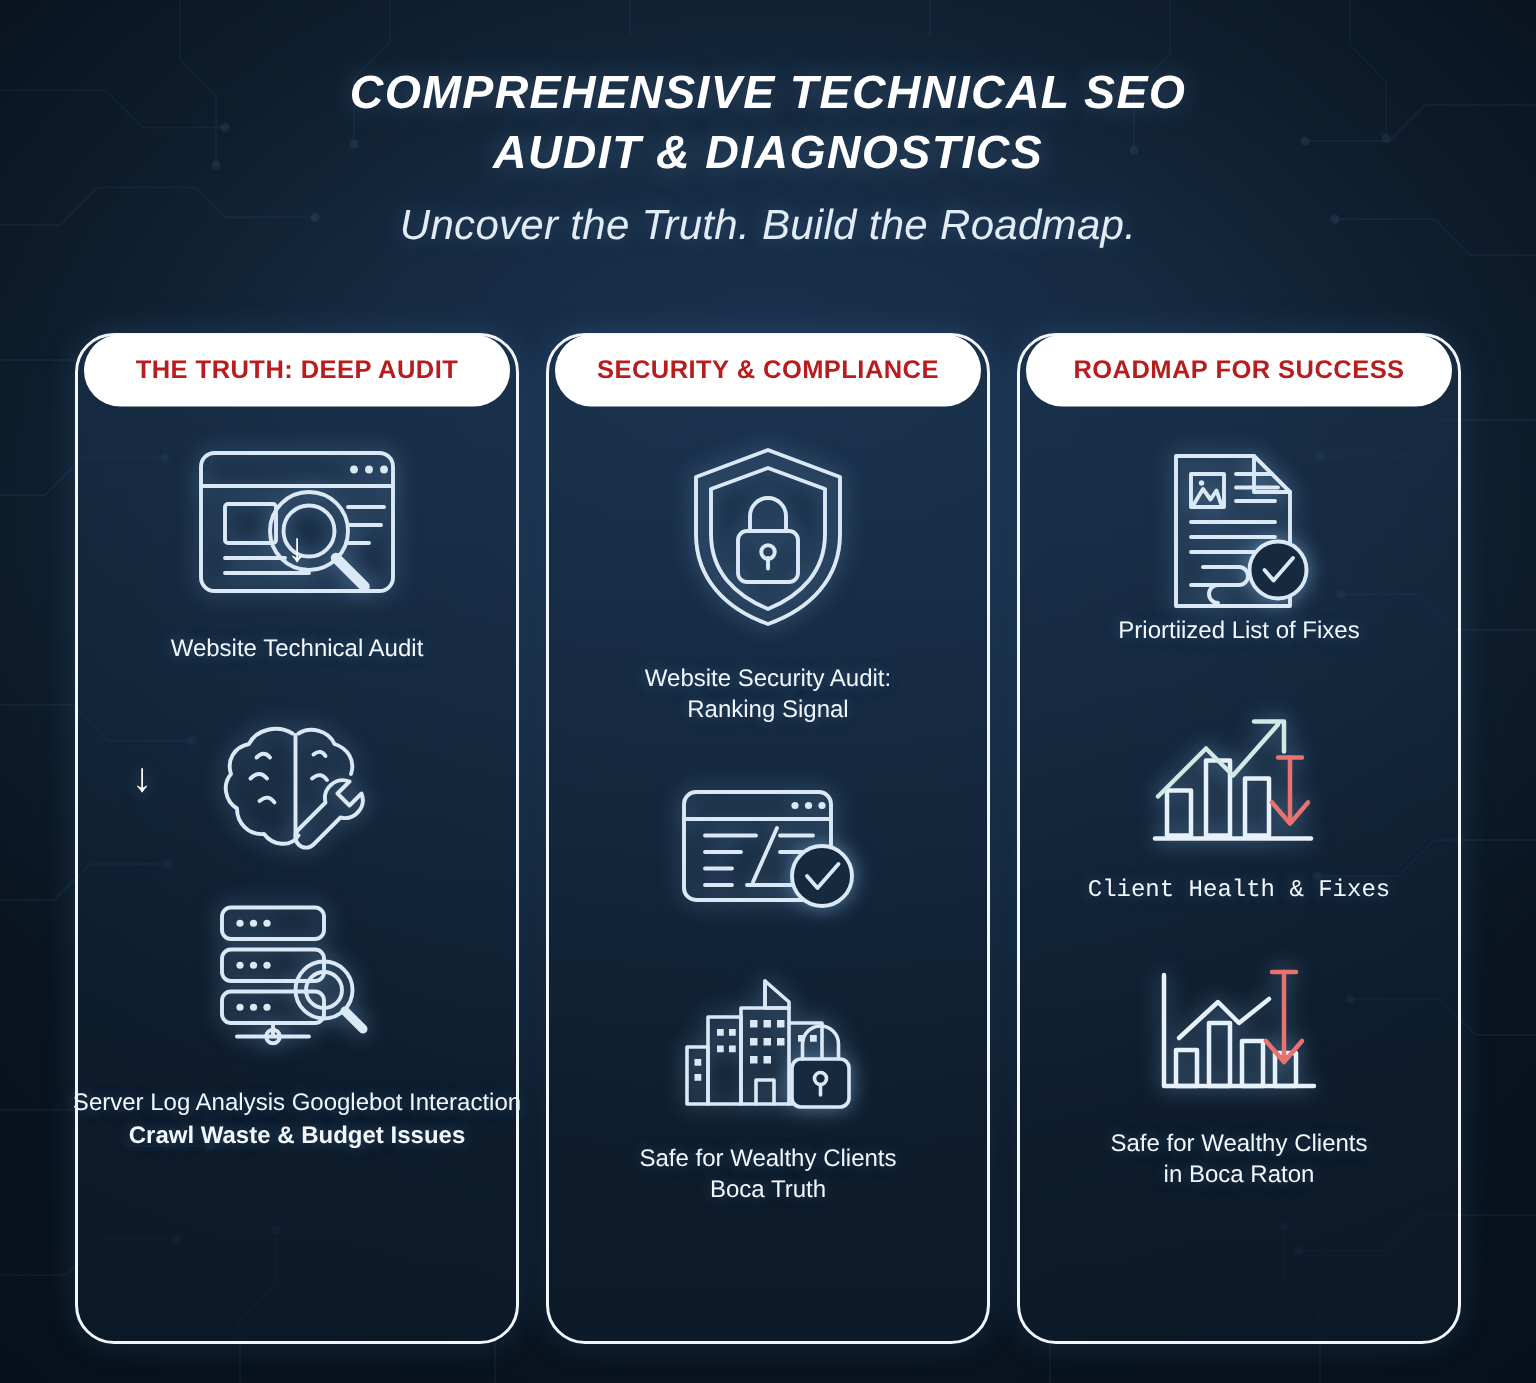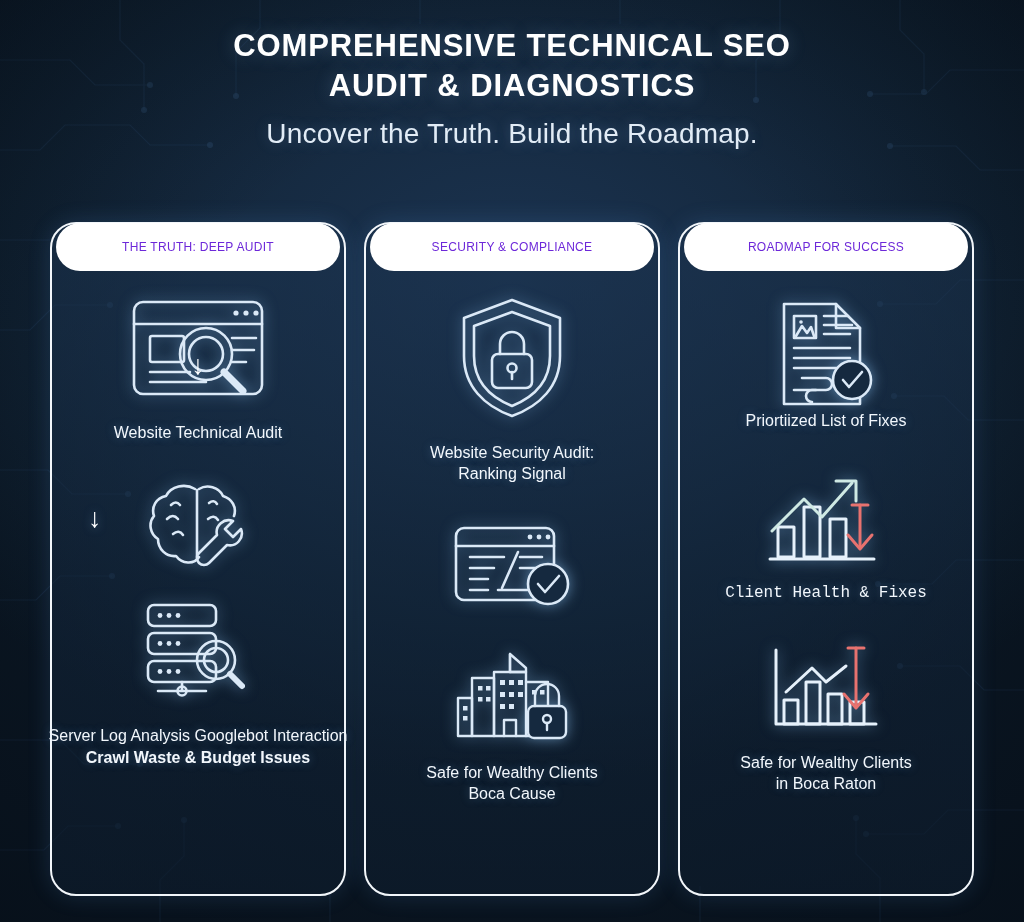--- a/index.html
+++ b/index.html
@@ -33,22 +33,23 @@
     position: absolute;
     inset: 0;
     background: radial-gradient(ellipse 85% 80% at 50% 45%, rgba(0,0,0,0) 40%, rgba(3,9,16,0.55) 100%);
     pointer-events: none;
   }
 
   
   .header {
     position: absolute;
     top: 0; left: 0; right: 0;
-    padding-top: 26px;
+    padding-top: 42px;
     text-align: center;
+    font-style: italic;
   }
   .title-line {
     color: #ffffff;
     font-size: 31px;
     font-weight: bold;
     letter-spacing: 0.9px;
     line-height: 40px;
     text-shadow: 0 0 18px rgba(150,200,255,0.28);
   }
   .subtitle {
@@ -89,23 +90,23 @@
     left: 4px;
     right: 4px;
     height: 48px;
     background: #ffffff;
     border-radius: 24px;
     display: flex;
     align-items: center;
     justify-content: center;
   }
   .card-header span {
-    color: #6d28d9;
-    font-size: 12px;
-    font-weight: normal;
+    color: #b91c1c;
+    font-size: 17px;
+    font-weight: bold;
     letter-spacing: 0.3px;
     white-space: nowrap;
   }
 
   .card-body {
     width: 100%;
     flex: 1;
     display: flex;
     flex-direction: column;
     align-items: center;
@@ -398,21 +399,21 @@
             </g>
             <path d="M54 92 V76 h12 v16"></path>
             <rect x="78" y="62" width="38" height="32" rx="6" fill="#15293f"></rect>
             <path d="M85 62 V52 a12 12 0 0 1 24 0 V62"></path>
             <circle cx="97" cy="75" r="4"></circle>
             <path d="M97 79 V86"></path>
           </svg>
         </div>
         <div class="block-text">
           <div class="bold">Safe for Wealthy Clients</div>
-          <div class="bold">Boca Cause</div>
+          <div class="bold">Boca Truth</div>
         </div>
       </div>
 
     </div>
   </section>
 
   <section class="card col3">
     <div class="card-header">
       <span>ROADMAP FOR SUCCESS</span>
     </div>

